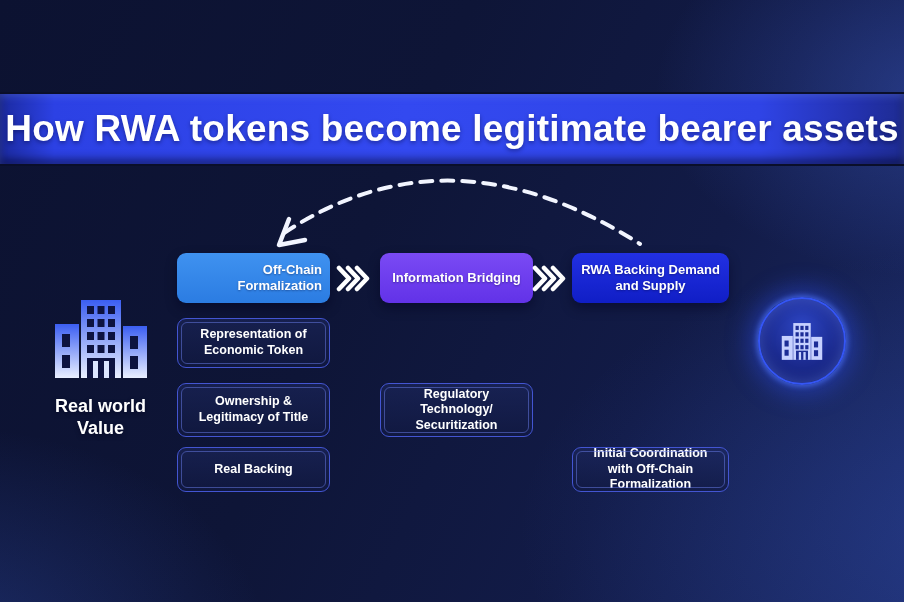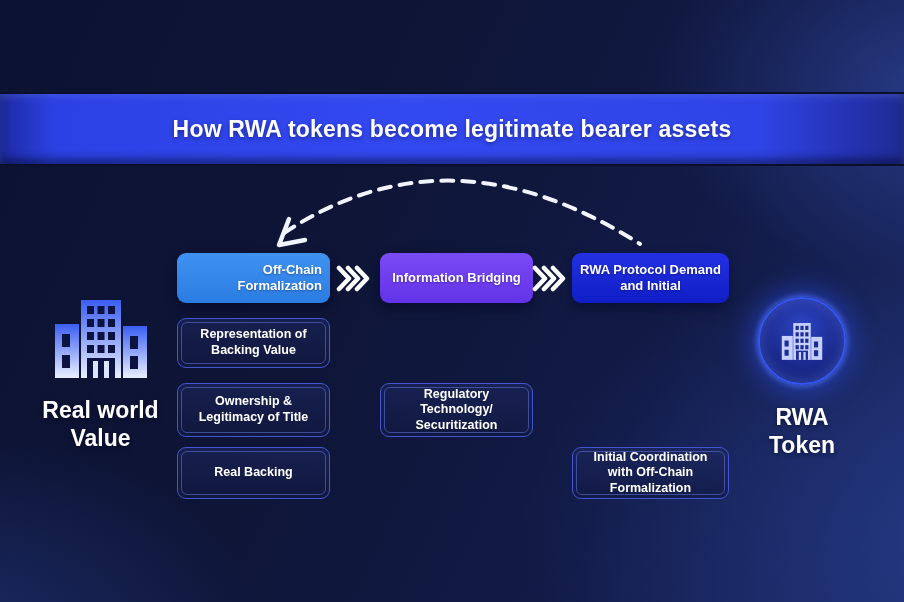--- a/index.html
+++ b/index.html
@@ -13,21 +13,21 @@
       linear-gradient(115deg,#0c1231 0%,#0e1537 40%,#121b47 70%,#1b2a66 100%);
   }
   
   .banner {
     position:absolute; left:0; right:0; top:92px; height:70px;
     display:flex; align-items:center; justify-content:center;
     background:linear-gradient(90deg,#1b2aa0 0%,#2c41e4 6%,#3349f0 45%,#2f44e6 84%,#2331ad 95%,#1e2c92 100%);
     border-top:2px solid #0a0f2a; border-bottom:2px solid #0a0f2a;
     box-shadow:inset 0 3px 7px rgba(130,160,255,.25), inset 0 -5px 9px rgba(0,0,25,.5);
   }
-  .banner h1 { margin:0; font-size:23px; font-weight:bold; letter-spacing:.2px; text-shadow:0 2px 4px rgba(0,0,40,.4); }
+  .banner h1 { margin:0; font-size:37px; font-weight:bold; letter-spacing:.2px; text-shadow:0 2px 4px rgba(0,0,40,.4); }
 
   
   .arc { position:absolute; inset:0; pointer-events:none; }
 
   
   .col { position:absolute; top:0; height:100%; }
   .col1 { left:177px; width:153px; }
   .col2 { left:380px; width:153px; }
   .col3 { left:572px; width:157px; }
   .hdr, .cell {
@@ -44,28 +44,28 @@
     background:linear-gradient(180deg, rgba(30,41,98,.55) 0%, rgba(17,25,66,.7) 100%);
     border:1.5px solid #4355d2;
   }
   .cell::before {
     content:""; position:absolute; inset:3px; border-radius:6px;
     border:1px solid rgba(105,125,235,.5); pointer-events:none;
   }
   .r0 { top:253px; height:50px; }
   .r1 { top:318px; height:50px; }
   .r2 { top:383px; height:54px; }
-  .r3 { top:447px; height:52px; }
+  .r3 { top:447px; height:45px; }
 
   .chev { position:absolute; top:265px; pointer-events:none; }
   .chev1 { left:336px; } .chev2 { left:532px; }
 
   
   .entity { position:absolute; text-align:center; }
-  .entity .lbl { font-size:23px; font-weight:bold; line-height:1.22; text-shadow:0 2px 4px rgba(0,0,30,.5); }
+  .entity .lbl { font-size:18px; font-weight:bold; line-height:1.22; text-shadow:0 2px 4px rgba(0,0,30,.5); }
   .left-entity  { left:18px;  top:298px; width:165px; }
   .left-entity .lbl { margin-top:14px; }
   .right-entity { left:741px; top:297px; width:122px; }
   .right-entity .lbl { margin-top:18px; }
   .token {
     width:84px; height:84px; margin:0 auto; border-radius:50%;
     display:flex; align-items:center; justify-content:center;
     background:radial-gradient(circle at 50% 32%, #2c44c2 0%, #1b2a8e 55%, #13206e 100%);
     border:2px solid #3556f4;
     box-shadow:0 0 24px 9px rgba(47,82,255,.42), 0 0 5px 2px rgba(95,135,255,.6),
@@ -120,21 +120,21 @@
       <rect x="53" y="63" width="5" height="17" fill="#dbe5ff"></rect>
     </svg>
     <div class="lbl">
       <div>Real world</div>
       <div>Value</div>
     </div>
   </div>
 
   <div class="col col1">
     <div class="hdr hdr1 r0">Off-Chain Formalization</div>
-    <div class="cell r1">Representation of Backing Value</div>
+    <div class="cell r1">Representation of Economic Token</div>
     <div class="cell r2">Ownership &amp; Legitimacy of Title</div>
     <div class="cell r3">Real Backing</div>
   </div>
 
   <svg class="chev chev1" width="34" height="27" viewBox="0 0 34 27">
     <g fill="none" stroke="#fff" stroke-width="4.5" stroke-linecap="round" stroke-linejoin="round">
       <polyline points="3,3 13,13.5 3,24"></polyline>
       <polyline points="12,3 22,13.5 12,24"></polyline>
       <polyline points="21,3 31,13.5 21,24"></polyline>
     </g>
@@ -147,21 +147,21 @@
 
   <svg class="chev chev2" width="34" height="27" viewBox="0 0 34 27">
     <g fill="none" stroke="#fff" stroke-width="4.5" stroke-linecap="round" stroke-linejoin="round">
       <polyline points="3,3 13,13.5 3,24"></polyline>
       <polyline points="12,3 22,13.5 12,24"></polyline>
       <polyline points="21,3 31,13.5 21,24"></polyline>
     </g>
   </svg>
 
   <div class="col col3">
-    <div class="hdr hdr3 r0">RWA Protocol Demand and Initial</div>
+    <div class="hdr hdr3 r0">RWA Backing Demand and Supply</div>
     <div class="cell r3">Initial Coordination with Off-Chain Formalization</div>
   </div>
 
   <div class="entity right-entity">
     <div class="token">
       <svg width="46" height="42" viewBox="0 0 100 90">
         <g fill="#c6d0ff">
           <rect x="6" y="34" width="24" height="52"></rect>
           <rect x="70" y="36" width="24" height="50"></rect>
           <rect x="31" y="6" width="38" height="80"></rect>
@@ -182,19 +182,15 @@
             <rect x="57" y="40" width="7" height="9"></rect>
           <rect x="36" y="54" width="7" height="9"></rect>
             <rect x="46.5" y="54" width="7" height="9"></rect>
             <rect x="57" y="54" width="7" height="9"></rect>
           <rect x="37" y="66" width="26" height="20"></rect>
         </g>
         <rect x="43" y="69" width="5" height="17" fill="#c6d0ff"></rect>
         <rect x="53" y="69" width="5" height="17" fill="#c6d0ff"></rect>
       </svg>
     </div>
-    <div class="lbl">
-      <div>RWA</div>
-      <div>Token</div>
-    </div>
   </div>
 
 </div>
 
 </body></html>

